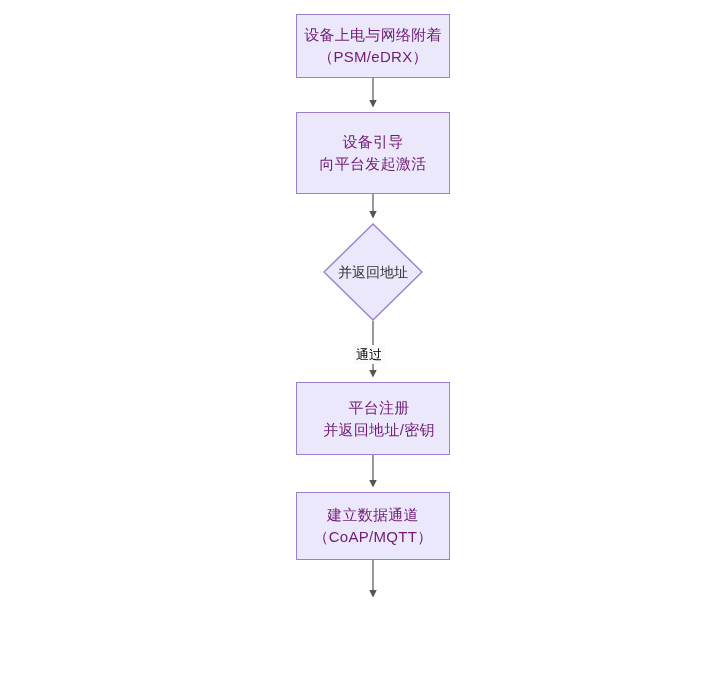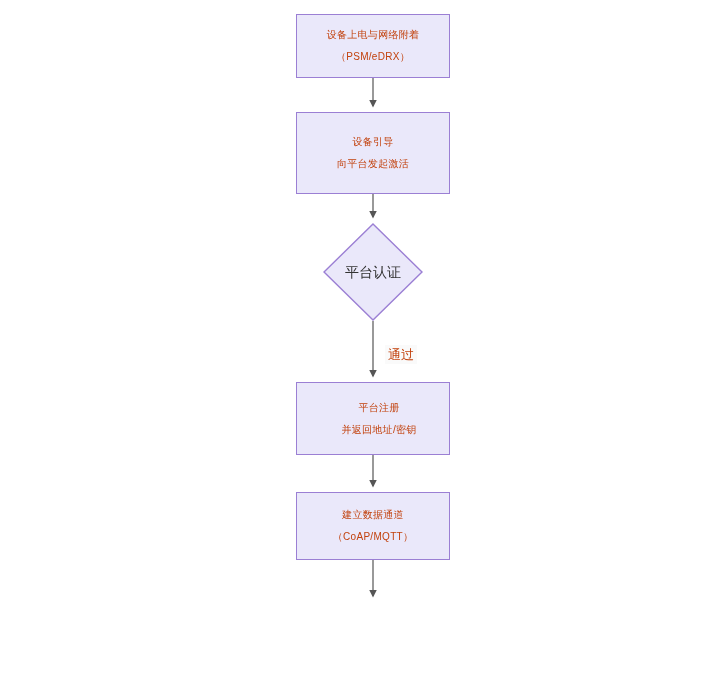--- a/index.html
+++ b/index.html
@@ -34,22 +34,22 @@
     justify-content: center;
     text-align: center;
   }
   .node-rect {
     background: #EAE8FA;
     border: 1.4px solid #9B7FD4;
     width: 154px;
     left: 296px;
   }
   .node-label {
-    color: #c2410c;
-    font-size: 10px;
+    color: #701a75;
+    font-size: 15px;
     line-height: 22px;
     white-space: pre-line;
     letter-spacing: 0.3px;
   }
   .node-diamond {
     left: 323px;
     top: 223px;
     width: 100px;
     height: 98px;
   }
@@ -68,27 +68,26 @@
     height: 98px;
     display: flex;
     align-items: center;
     justify-content: center;
     color: #333333;
     font-size: 14px;
     line-height: 20px;
   }
   .edge-label {
     position: absolute;
-    color: #c2410c;
+    color: #000000;
     font-size: 13px;
     background: #FAFAFA;
     padding: 1px 3px;
     line-height: 17px;
     white-space: nowrap;
-    margin-left: 32px;
   }
   
   #n1 { top: 14px;  height: 64px; }
   #n2 { top: 112px; height: 82px; }
   #n4 { top: 382px; height: 73px; padding-left: 12px; }
   #n5 { top: 492px; height: 68px; }
   #n6 { top: 602px; height: 64px; }
 </style>
 </head>
 <body>
@@ -120,21 +119,21 @@
 
   <div class="node node-rect" id="n2">
     <span class="node-label">设备引导
 向平台发起激活</span>
   </div>
 
   <div class="node node-diamond" id="n3">
     <svg class="diamond-shape" viewBox="0 0 100 98">
       <polygon points="50,1 99,49 50,97 1,49" fill="#EAE8FA" stroke="#9B7FD4" stroke-width="1.4"></polygon>
     </svg>
-    <div class="diamond-text">平台认证</div>
+    <div class="diamond-text">并返回地址</div>
   </div>
 
   <div class="edge-label" style="left: 353px; top: 345px;">通过</div>
 
   <div class="node node-rect" id="n4">
     <span class="node-label">平台注册
 并返回地址/密钥</span>
   </div>
 
   <div class="node node-rect" id="n5">

